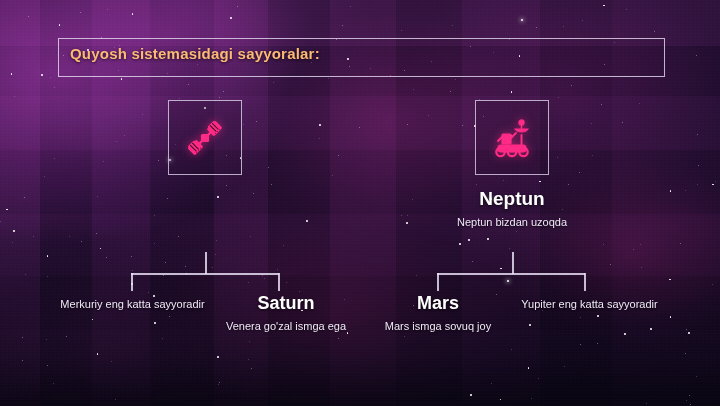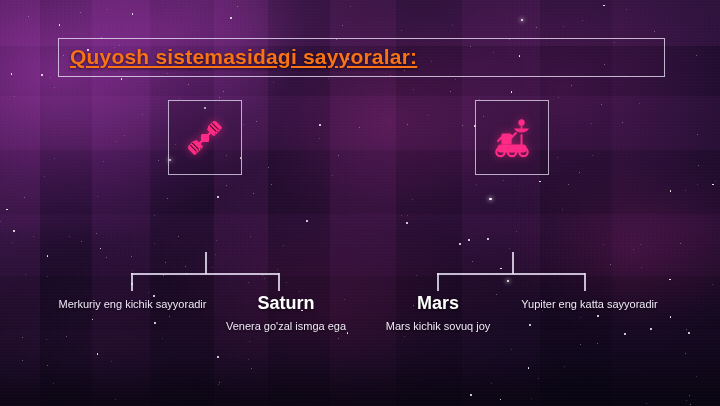--- a/index.html
+++ b/index.html
@@ -81,27 +81,26 @@
     top: 38px;
     width: 607px;
     height: 39px;
     border: 1.5px solid rgba(232,222,245,0.80);
     box-sizing: border-box;
   }
   #title-text {
     position: absolute;
     left: 70px;
     top: 45px;
-    font-size: 21px;
+    font-size: 15px;
     font-weight: bold;
-    color: #f97316;
+    color: #fdba74;
     letter-spacing: 0.2px;
     white-space: nowrap;
     text-shadow: 0 1px 3px rgba(0,0,0,0.65);
-    text-decoration: underline;
   }
 
   
   .icon-box {
     position: absolute;
     width: 74px;
     height: 75px;
     border: 1.5px solid rgba(226,216,240,0.78);
     box-sizing: border-box;
     display: flex;
@@ -445,39 +444,43 @@
           <circle cx="23" cy="36" r="4.2" fill="none" stroke-width="2.2"></circle>
           <circle cx="34.5" cy="36" r="4.2" fill="none" stroke-width="2.2"></circle>
           <line x1="15.5" y1="33.5" x2="19" y2="33.5" stroke-width="1.6"></line>
           <line x1="27" y1="33.5" x2="30.5" y2="33.5" stroke-width="1.6"></line>
         </g>
       </svg>
     </span>
   </div>
 
 
+  <div class="node" id="node-neptun">
+    <div class="node-title">Neptun</div>
+    <div class="node-desc">Neptun bizdan uzoqda</div>
+  </div>
 
   <div class="conn v" style="left:205px; top:252px; height:22px;"></div>
   <div class="conn h" style="left:131px; top:273px; width:148px;"></div>
   <div class="conn v" style="left:131px; top:273px; height:18px;"></div>
   <div class="conn v" style="left:278px; top:273px; height:18px;"></div>
 
   <div class="conn v" style="left:512px; top:252px; height:22px;"></div>
   <div class="conn h" style="left:437px; top:273px; width:148px;"></div>
   <div class="conn v" style="left:437px; top:273px; height:18px;"></div>
   <div class="conn v" style="left:584px; top:273px; height:18px;"></div>
 
   <div class="node" id="node-merkuriy">
-    <div class="node-desc">Merkuriy eng kichik sayyoradir</div>
+    <div class="node-desc">Merkuriy eng katta sayyoradir</div>
   </div>
   <div class="node" id="node-venera">
     <div class="node-title small">Saturn</div>
     <div class="node-desc">Venera go'zal ismga ega</div>
   </div>
   <div class="node" id="node-mars">
     <div class="node-title small">Mars</div>
-    <div class="node-desc">Mars kichik sovuq joy</div>
+    <div class="node-desc">Mars ismga sovuq joy</div>
   </div>
   <div class="node" id="node-yupiter">
     <div class="node-desc">Yupiter eng katta sayyoradir</div>
   </div>
 
 </div>
 
 </body></html>

